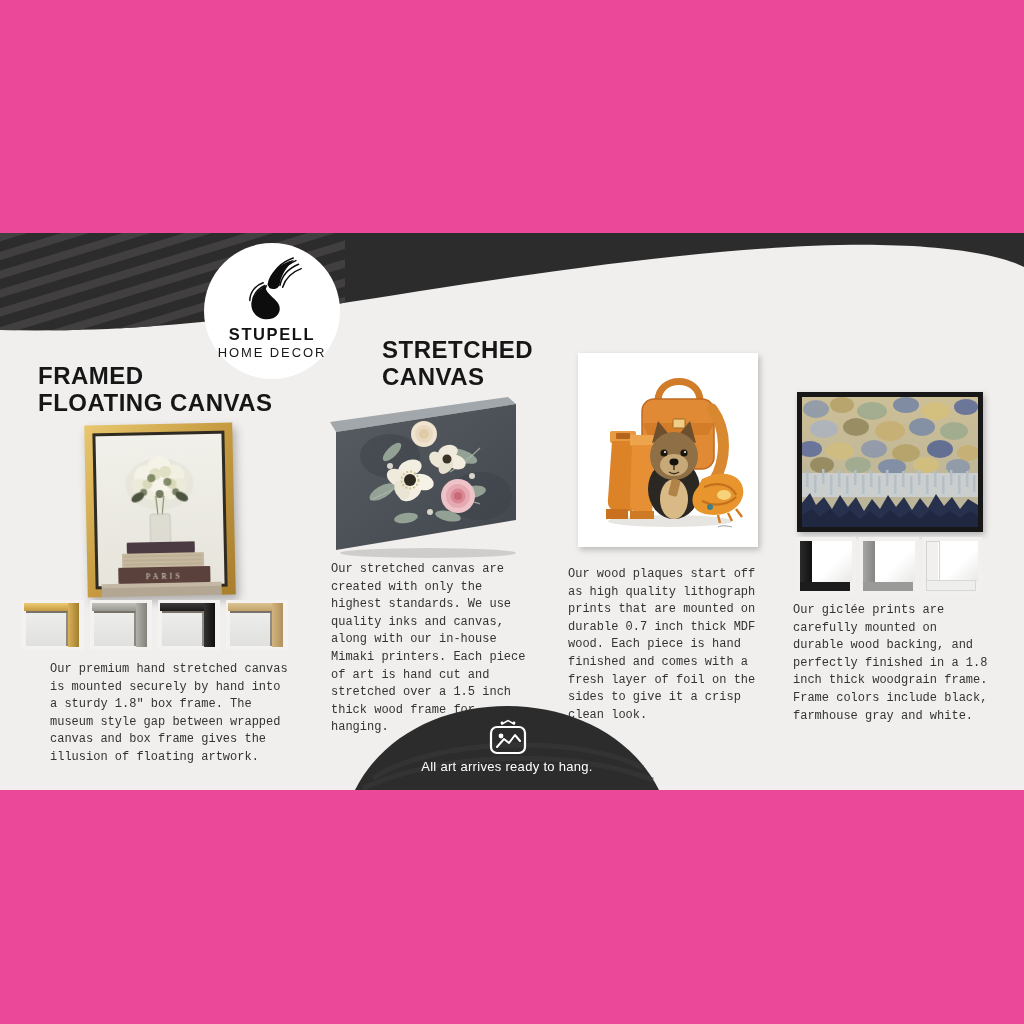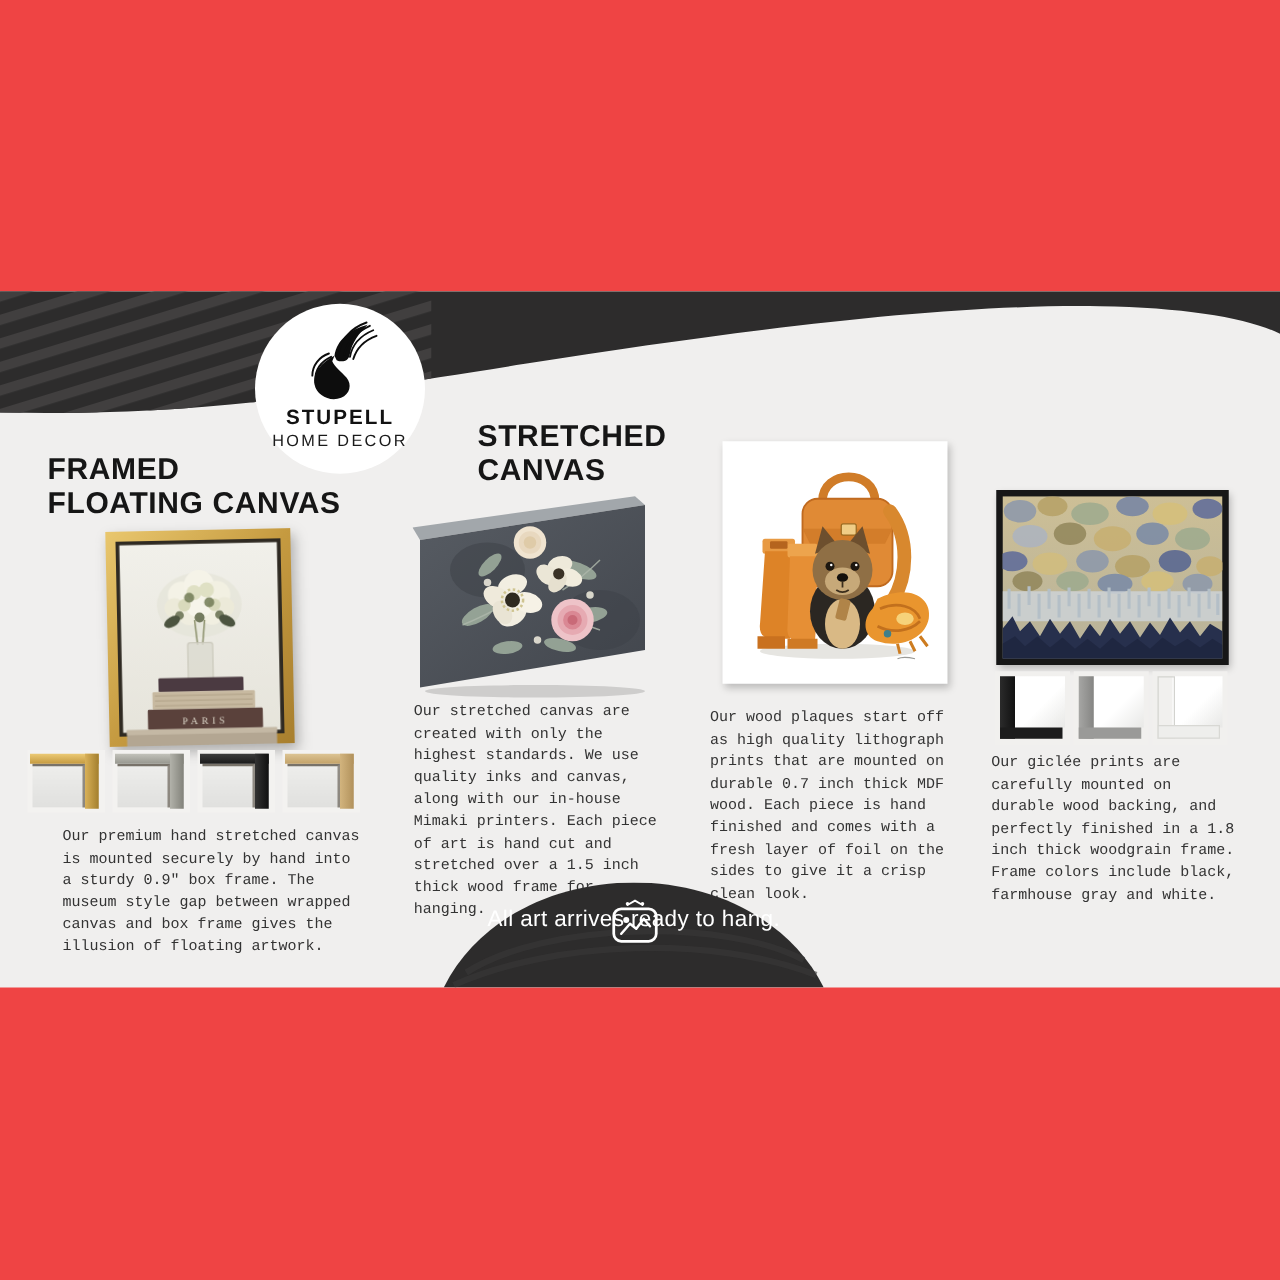--- a/index.html
+++ b/index.html
@@ -1,23 +1,23 @@
 <!DOCTYPE html>
 <html><head>
 <meta charset="utf-8">
 <style>
   html,body{margin:0;padding:0;background:#fff;}
-  .stage{position:relative;width:1024px;height:1024px;background:#ef4444;overflow:hidden;
+  .stage{position:relative;width:1024px;height:1024px;background:#ec4899;overflow:hidden;
          font-family:"Liberation Sans",sans-serif;}
   .panel{position:absolute;left:0;top:233px;width:1024px;height:557px;background:#f0efee;}
   .wave{position:absolute;left:0;top:233px;width:1024px;height:110px;}
   .arc{position:absolute;left:355px;top:706px;width:304px;height:84px;}
   .arc-icon{position:absolute;left:488px;top:718px;width:40px;height:40px;}
-  .arc-note{position:absolute;left:377px;top:725px;width:260px;text-align:center;
-            color:#ffffff;font-size:18px;letter-spacing:.3px;}
+  .arc-note{position:absolute;left:377px;top:759px;width:260px;text-align:center;
+            color:#ffffff;font-size:13px;letter-spacing:.3px;}
   .logo{position:absolute;left:204px;top:243px;width:136px;height:136px;border-radius:50%;
         background:#ffffff;text-align:center;}
   .logo svg.smark{display:block;margin:8px auto 0 auto;}
   .brand-name{display:block;font-size:16.5px;font-weight:600;letter-spacing:1.6px;color:#121212;margin-top:-2px;}
   .brand-tag{display:block;font-size:13px;font-weight:500;letter-spacing:1.9px;color:#1a1a1a;margin-top:1px;}
   .sec-title{position:absolute;font-weight:bold;font-size:24px;line-height:27px;
              letter-spacing:.5px;color:#161616;white-space:pre-line;}
   .sec-desc{position:absolute;font-size:12px;line-height:17.6px;color:#333333;font-family:Liberation Mono, monospace;}
   .art{position:absolute;}
   .float-art{filter:drop-shadow(3px 5px 5px rgba(0,0,0,.28));transform:rotate(-1.2deg);}
@@ -162,21 +162,21 @@
     <div class="fs-canvas"></div>
     <div class="fs-top"></div>
       <div class="fs-right"></div>
   </div>
   <div class="fswatch fs-champ" style="left:226px;">
     <div class="fs-canvas"></div>
     <div class="fs-top"></div>
       <div class="fs-right"></div>
   </div>
 
-  <div class="sec-desc" style="left:50px;top:661px;width:243px;">Our premium hand stretched canvas is mounted securely by hand into a sturdy 0.9″ box frame. The museum style gap between wrapped canvas and box frame gives the illusion of floating artwork.</div>
+  <div class="sec-desc" style="left:50px;top:661px;width:243px;">Our premium hand stretched canvas is mounted securely by hand into a sturdy 1.8″ box frame. The museum style gap between wrapped canvas and box frame gives the illusion of floating artwork.</div>
 
   <div class="sec-title" style="left:382px;top:336px;width:180px;">STRETCHED
 CANVAS</div>
 
   <svg class="art" style="left:330px;top:396px;" width="196" height="164" viewBox="0 0 196 164">
     <defs>
       <linearGradient id="dkc" x1="0" y1="0" x2="1" y2="1">
         <stop offset="0" stop-color="#575c63"></stop>
           <stop offset="1" stop-color="#42464d"></stop>
       </linearGradient>

